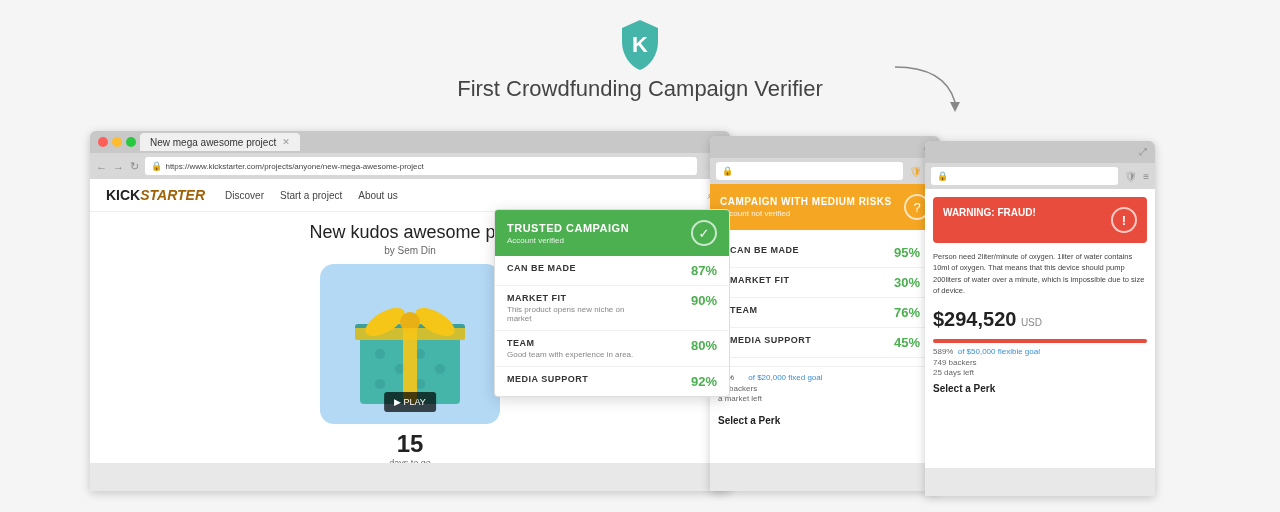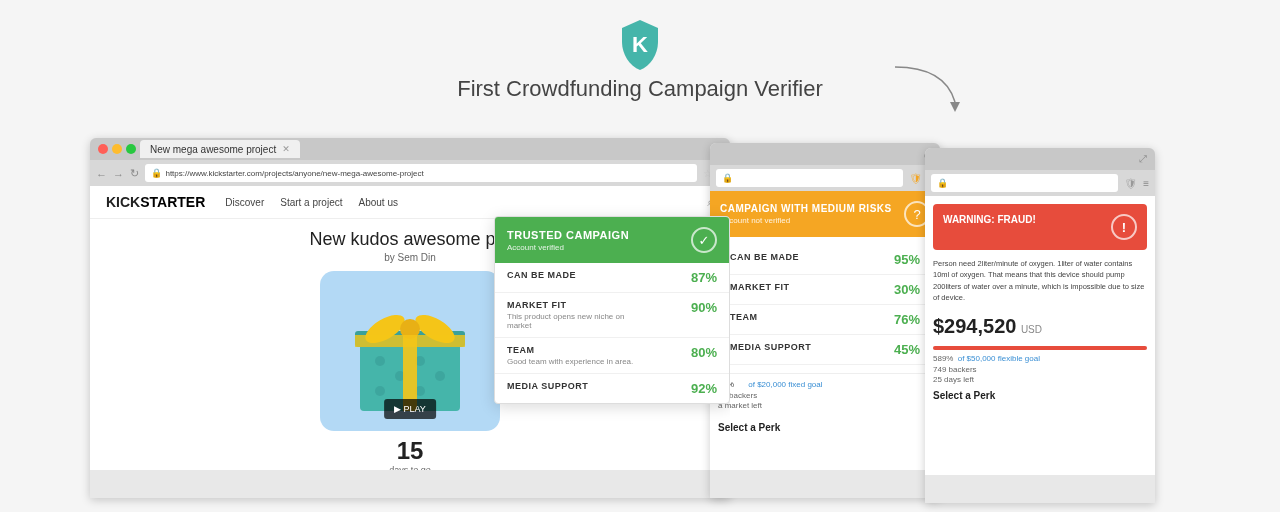--- a/index.html
+++ b/index.html
@@ -42,21 +42,21 @@
     .tagline {
       font-size: 22px;
       color: #444;
       margin-top: 6px;
       font-weight: 300;
     }
 
     
     .browsers-container {
       position: absolute;
-      top: 138px;
+      top: 131px;
       left: 90px;
       display: flex;
       gap: 0;
     }
 
     
     .browser {
       width: 640px;
       height: 360px;
       background: #e8e8e8;
@@ -173,21 +173,21 @@
       align-items: center;
       gap: 20px;
     }
 
     .ks-logo {
       font-size: 14px;
       font-weight: 900;
     }
 
     .ks-kick { color: #222; }
-    .ks-starter { color: #000000; }
+    .ks-starter { color: #a16207; font-style: italic; }
 
     .ks-nav-links {
       display: flex;
       gap: 16px;
       font-size: 10px;
       color: #444;
     }
 
     .ks-nav-search {
       margin-left: auto;

